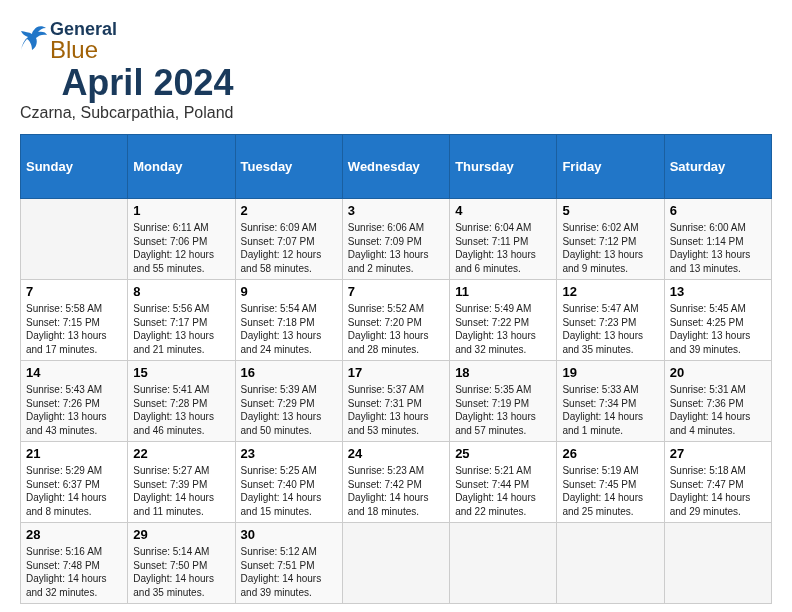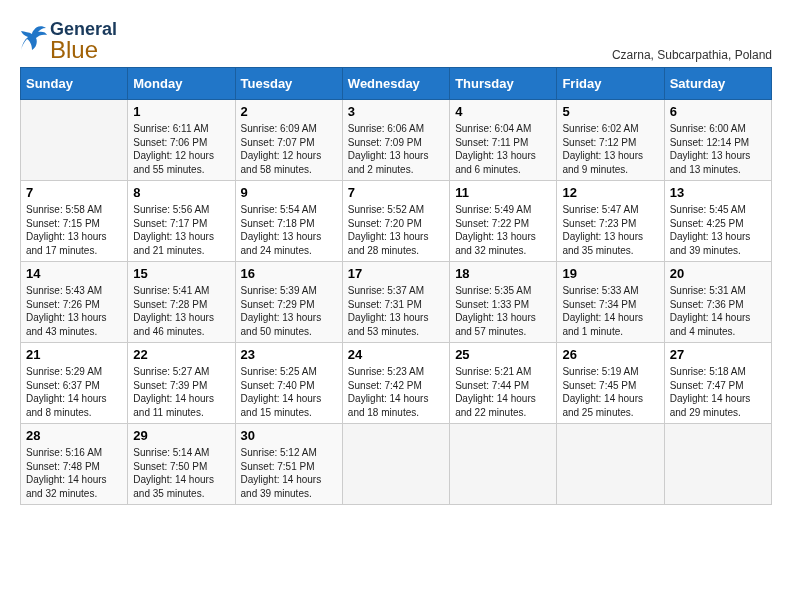--- a/index.html
+++ b/index.html
@@ -6,46 +6,47 @@
     body {
       font-family: Arial, sans-serif;
       background: #fff;
       width: 792px;
       min-height: 612px;
       padding: 20px;
     }
     .header {
       display: flex;
       justify-content: space-between;
-      align-items: flex-end;
-      margin-bottom: 5px;
+      align-items: flex-start;
+      margin-bottom: 12px;
+      flex-direction: column;
     }
     .title-block {
       text-align: right;
     }
     .main-title {
       font-size: 36px;
       font-weight: bold;
       color: #1a3a5c;
     }
     .subtitle {
-      font-size: 12px;
+      font-size: 16px;
       color: #333;
     }
     table {
       width: 100%;
       border-collapse: collapse;
       font-size: 11px;
     }
     thead tr th {
       background-color: #2176c8;
       color: #fff;
       font-weight: bold;
       font-size: 13px;
-      padding: 8px 5px;
+      padding: 24px 5px;
       text-align: left;
       border: 1px solid #1a5fa0;
     }
     tbody tr td {
       border: 1px solid #ccc;
       vertical-align: top;
       padding: 4px 5px;
       min-height: 70px;
       height: 80px;
       width: calc(100% / 7);
@@ -100,20 +101,21 @@
       <svg width="28" height="28" viewBox="0 0 28 28">
         <path d="M14 6 C16 2, 22 1, 26 4 C22 4, 20 6, 18 8 C22 7, 26 8, 27 11 C23 10, 19 11, 16 14 C18 18, 16 24, 12 26 C12 21, 10 17, 7 15 C4 18, 2 22, 1 26 C2 21, 4 16, 8 13 C5 12, 2 10, 1 7 C5 8, 9 8, 12 10 C12 8, 13 7, 14 6Z" fill="#2176c8"></path>
       </svg>
     </div>
     <div class="logo-name">
       <span class="logo-general">General</span>
       <span class="logo-blue-text">Blue</span>
     </div>
   </div>
   <div class="title-block">
+    <div class="main-title">April 2024</div>
     <div class="subtitle">Czarna, Subcarpathia, Poland</div>
   </div>
 </div>
 
 <table>
   <thead>
     <tr>
     <th>Sunday</th>
         <th>Monday</th>
         <th>Tuesday</th>
@@ -157,21 +159,21 @@
         <td>
           <div class="day-num">5</div>
           <div class="day-info">Sunrise: 6:02 AM
 Sunset: 7:12 PM
 Daylight: 13 hours
 and 9 minutes.</div>
         </td>
         <td>
           <div class="day-num">6</div>
           <div class="day-info">Sunrise: 6:00 AM
-Sunset: 12:14 PM
+Sunset: 1:14 PM
 Daylight: 13 hours
 and 13 minutes.</div>
         </td>
       </tr>
       <tr>
         <td>
           <div class="day-num">7</div>
           <div class="day-info">Sunrise: 5:58 AM
 Sunset: 7:15 PM
 Daylight: 13 hours
@@ -245,21 +247,21 @@
         <td>
           <div class="day-num">17</div>
           <div class="day-info">Sunrise: 5:37 AM
 Sunset: 7:31 PM
 Daylight: 13 hours
 and 53 minutes.</div>
         </td>
         <td>
           <div class="day-num">18</div>
           <div class="day-info">Sunrise: 5:35 AM
-Sunset: 1:33 PM
+Sunset: 7:19 PM
 Daylight: 13 hours
 and 57 minutes.</div>
         </td>
         <td>
           <div class="day-num">19</div>
           <div class="day-info">Sunrise: 5:33 AM
 Sunset: 7:34 PM
 Daylight: 14 hours
 and 1 minute.</div>
         </td>

